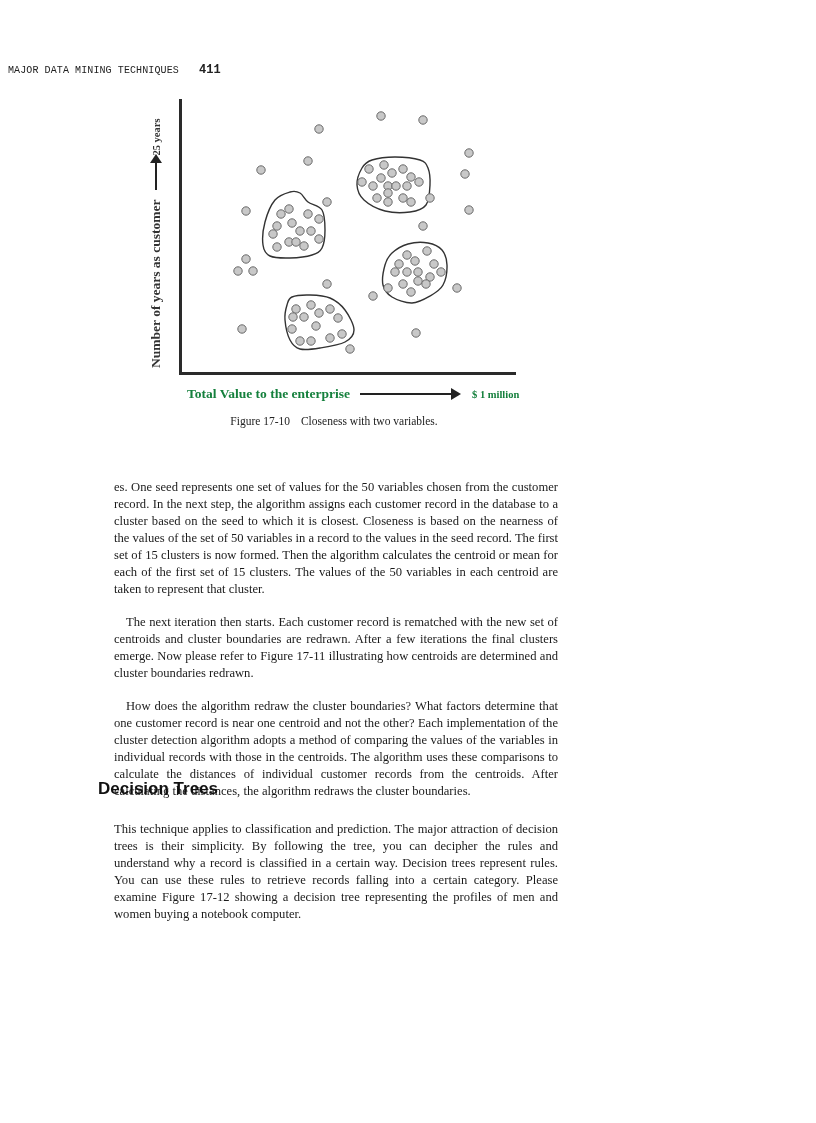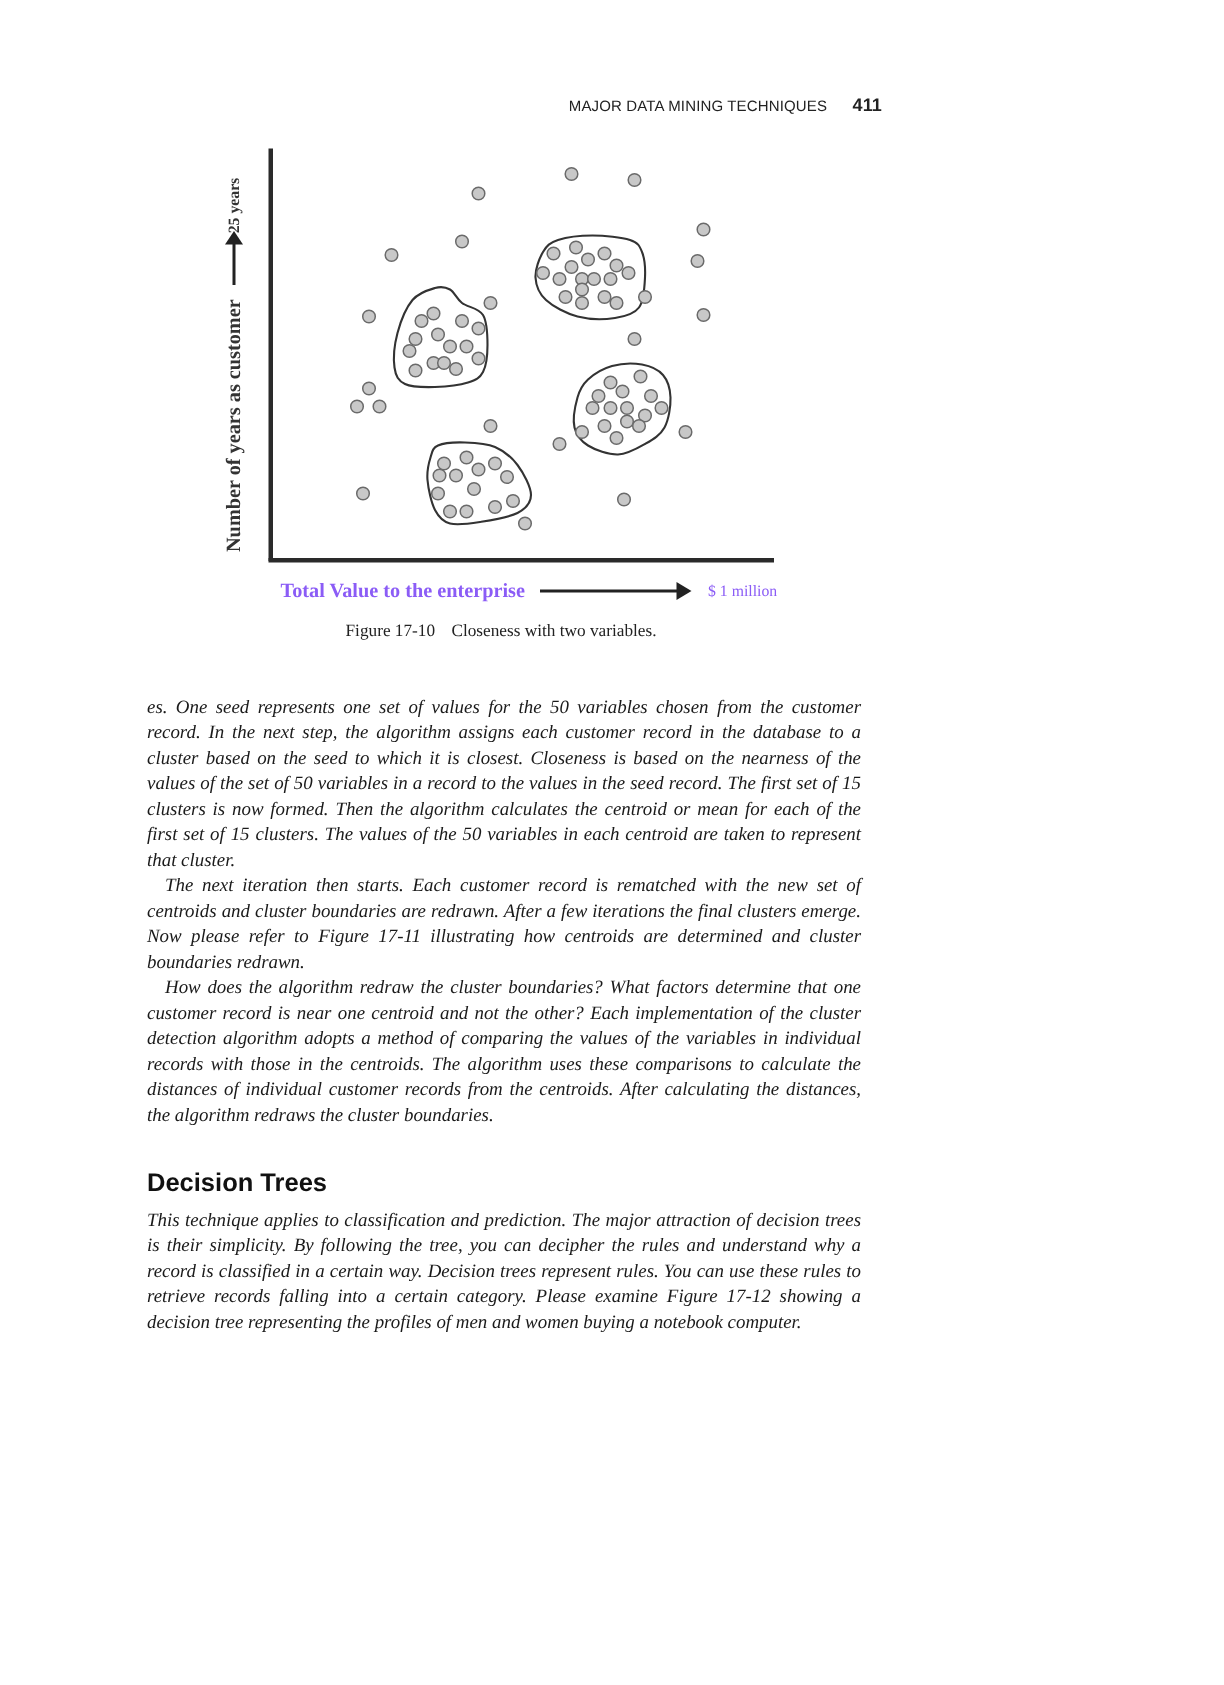--- a/index.html
+++ b/index.html
@@ -1,31 +1,31 @@
 <!DOCTYPE html>
 <html><head>
 <meta charset="utf-8">
 <style>
   html, body { margin:0; padding:0; background:#ffffff; }
   body { width:816px; height:1123px; position:relative; overflow:hidden; font-family:"Liberation Serif", serif; color:#1a1a1a; }
-  .running-head { position:absolute; top:63px; left:18px; width:570px; text-align:right; font-family:Liberation Sans, sans-serif; font-size:10px; letter-spacing:0.1px; color:#222; }
+  .running-head { position:absolute; top:63px; left:8px; width:570px; text-align:left; font-family:Liberation Mono, monospace; font-size:10px; letter-spacing:0.1px; color:#222; }
   .running-head .title { margin-right:14px; }
   .running-head .page-no { font-weight:bold; font-size:12px; }
   .ylabel { position:absolute; left:148px; top:368px; transform-origin:0 0; transform:rotate(-90deg); white-space:nowrap; font-weight:bold; font-size:13.5px; color:#333; display:flex; align-items:center; }
   .ylabel .arrow { display:inline-block; width:28px; height:2px; background:#222; margin:0 6px 0 10px; position:relative; }
   .ylabel .arrow::after { content:""; position:absolute; right:-8px; top:-5px; border-left:9px solid #222; border-top:6px solid transparent; border-bottom:6px solid transparent; }
   .ylabel .ymax { font-size:10.5px; font-weight:bold; color:#333; }
-  .xlabel { position:absolute; left:187px; top:386px; white-space:nowrap; font-weight:bold; font-size:13.5px; color:#8b5cf6; display:flex; align-items:center; }
+  .xlabel { position:absolute; left:187px; top:386px; white-space:nowrap; font-weight:bold; font-size:13.5px; color:#15803d; display:flex; align-items:center; }
   .xlabel .arrow { display:inline-block; width:92px; height:2px; background:#222; margin:0 14px 0 10px; position:relative; }
   .xlabel .arrow::after { content:""; position:absolute; right:-9px; top:-5px; border-left:10px solid #222; border-top:6px solid transparent; border-bottom:6px solid transparent; }
-  .xlabel .xmax { font-size:10.5px; font-weight:normal; margin-left:6px; }
+  .xlabel .xmax { font-size:10.5px; font-weight:bold; margin-left:6px; }
   .caption { position:absolute; left:0; width:668px; top:415px; text-align:center; font-size:11.5px; color:#222; }
   .caption .fig-no { font-weight:normal; margin-right:8px; }
   .body-text { position:absolute; left:98px; width:476px; font-size:12.6px; line-height:17px; text-align:justify; color:#1a1a1a; }
-  .body-text p { margin:0;font-style:italic; }
+  .body-text p { margin:16px; }
   .body-text p.indent { text-indent:12px; }
   .section-heading { position:absolute; left:98px; top:779px; font-family:"Liberation Sans", sans-serif; font-weight:bold; font-size:17px; color:#111; }
 </style>
 </head>
 <body>
 
 <div class="running-head">
   <span class="title">MAJOR DATA MINING TECHNIQUES</span>
   <span class="page-no">411</span>
 </div>

